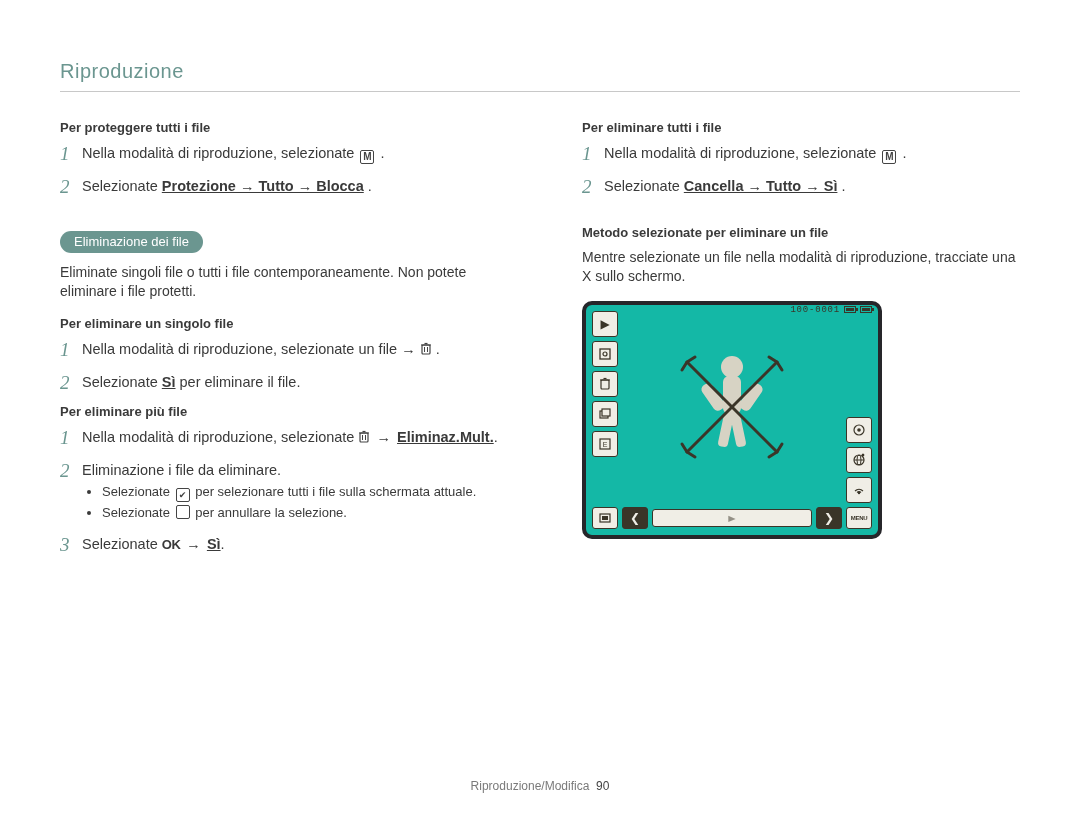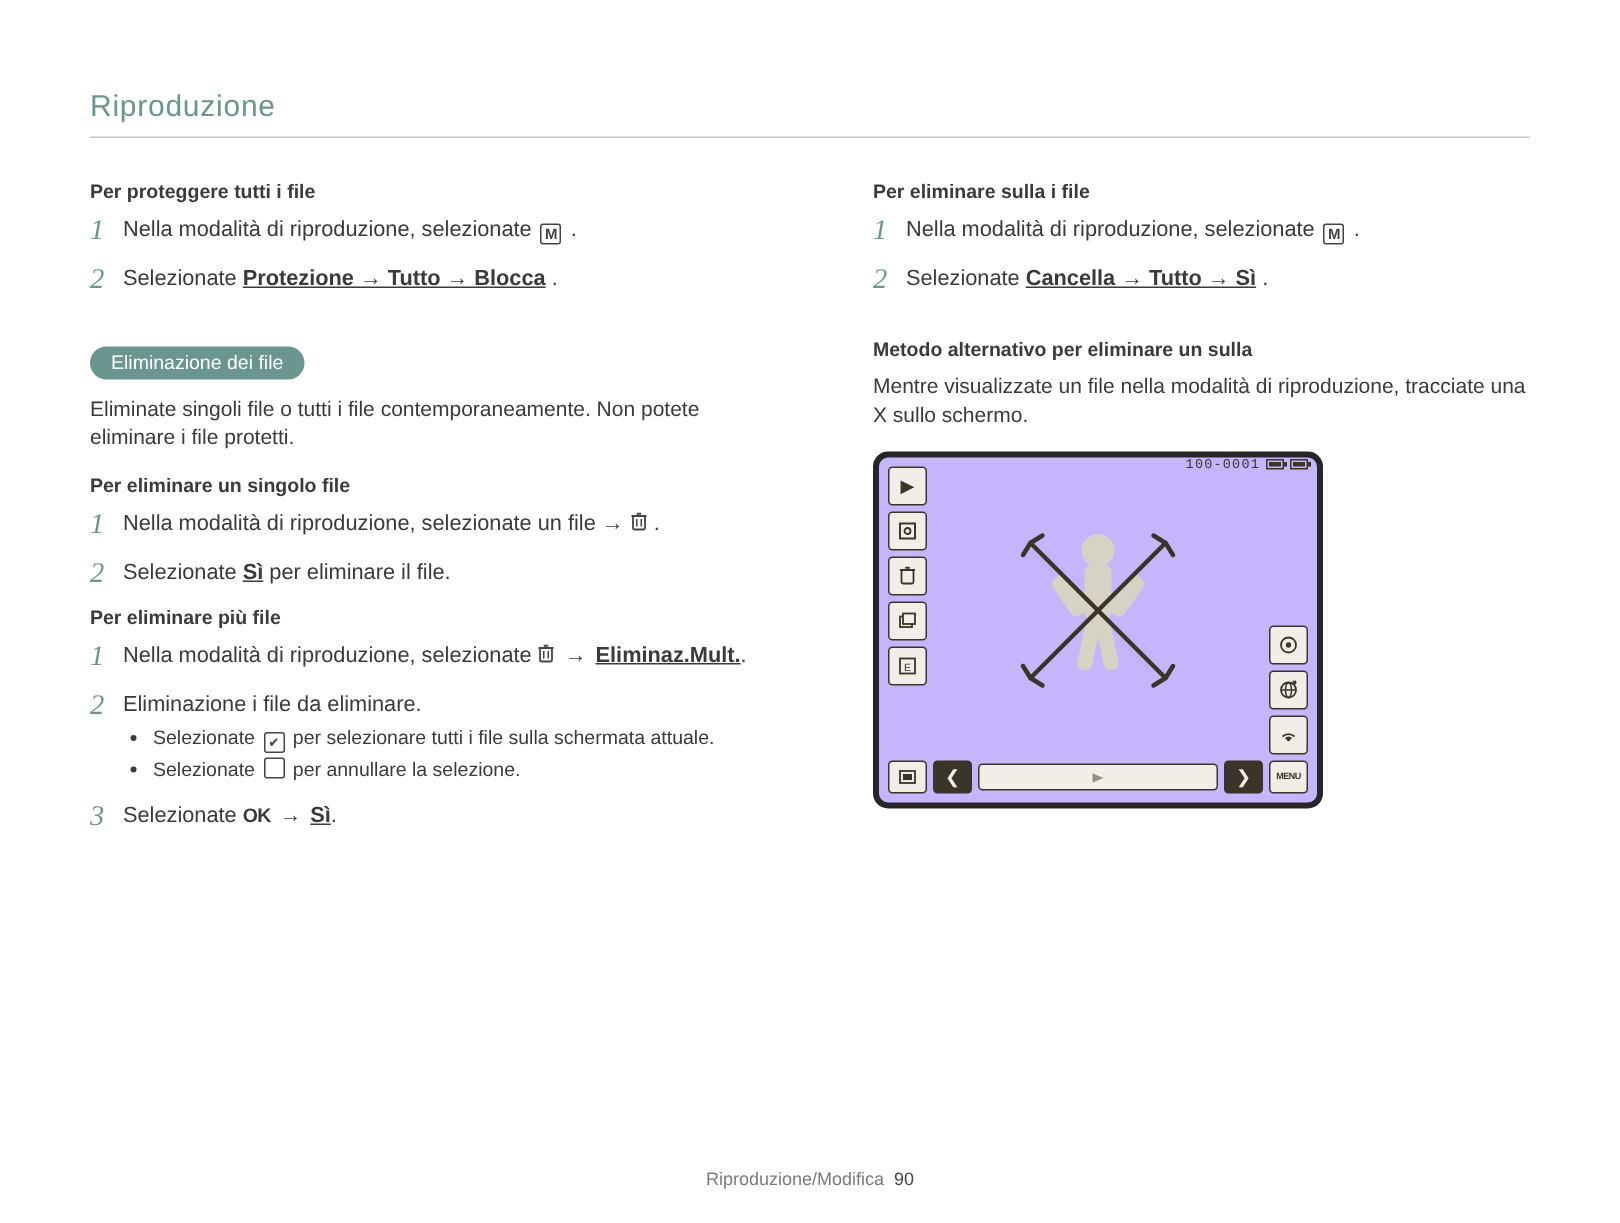--- a/index.html
+++ b/index.html
@@ -119,21 +119,21 @@
     font-weight: normal;
     padding: 0 2px;
   }
   .inline-svg { vertical-align:-2px; }
 
   
   .device {
     width: 300px;
     border: 4px solid #26262a;
     border-radius: 10px;
-    background: #c4b5fd;
+    background: #14b8a6;
     padding: 6px;
     margin-top: 6px;
     position: relative;
   }
   .device-inner {
     display: grid;
     grid-template-columns: 28px 1fr 28px;
     gap: 4px;
     height: 192px;
   }
@@ -301,42 +301,42 @@
           <span class="ok-label">OK</span>
           <span class="arrow"> → </span>
           <b>Sì</b><span>.</span>
         </span>
       </div>
 
     </div>
 
     <div class="col">
 
-      <div class="subhead">Per eliminare sulla i file</div>
+      <div class="subhead">Per eliminare tutti i file</div>
 
       <div class="step">
         <span class="num">1</span>
         <span class="body">
           <span>Nella modalità di riproduzione, selezionate </span>
           <span class="icon menu"></span>
           <span>.</span>
         </span>
       </div>
 
       <div class="step">
         <span class="num">2</span>
         <span class="body">
           <span>Selezionate </span>
           <b>Cancella → Tutto → Sì</b>
           <span>.</span>
         </span>
       </div>
 
-      <div class="subhead" style="margin-top:26px;">Metodo alternativo per eliminare un sulla</div>
-      <div class="runtext">Mentre visualizzate un file nella modalità di riproduzione, tracciate una X sullo schermo.</div>
+      <div class="subhead" style="margin-top:26px;">Metodo selezionate per eliminare un file</div>
+      <div class="runtext">Mentre selezionate un file nella modalità di riproduzione, tracciate una X sullo schermo.</div>
 
       <div class="device">
         <div class="topinfo">
           <span>100-0001</span>
           <span class="batt">
               <span class="fill"></span>
             </span>
           <span class="batt">
               <span class="fill"></span>
             </span>

